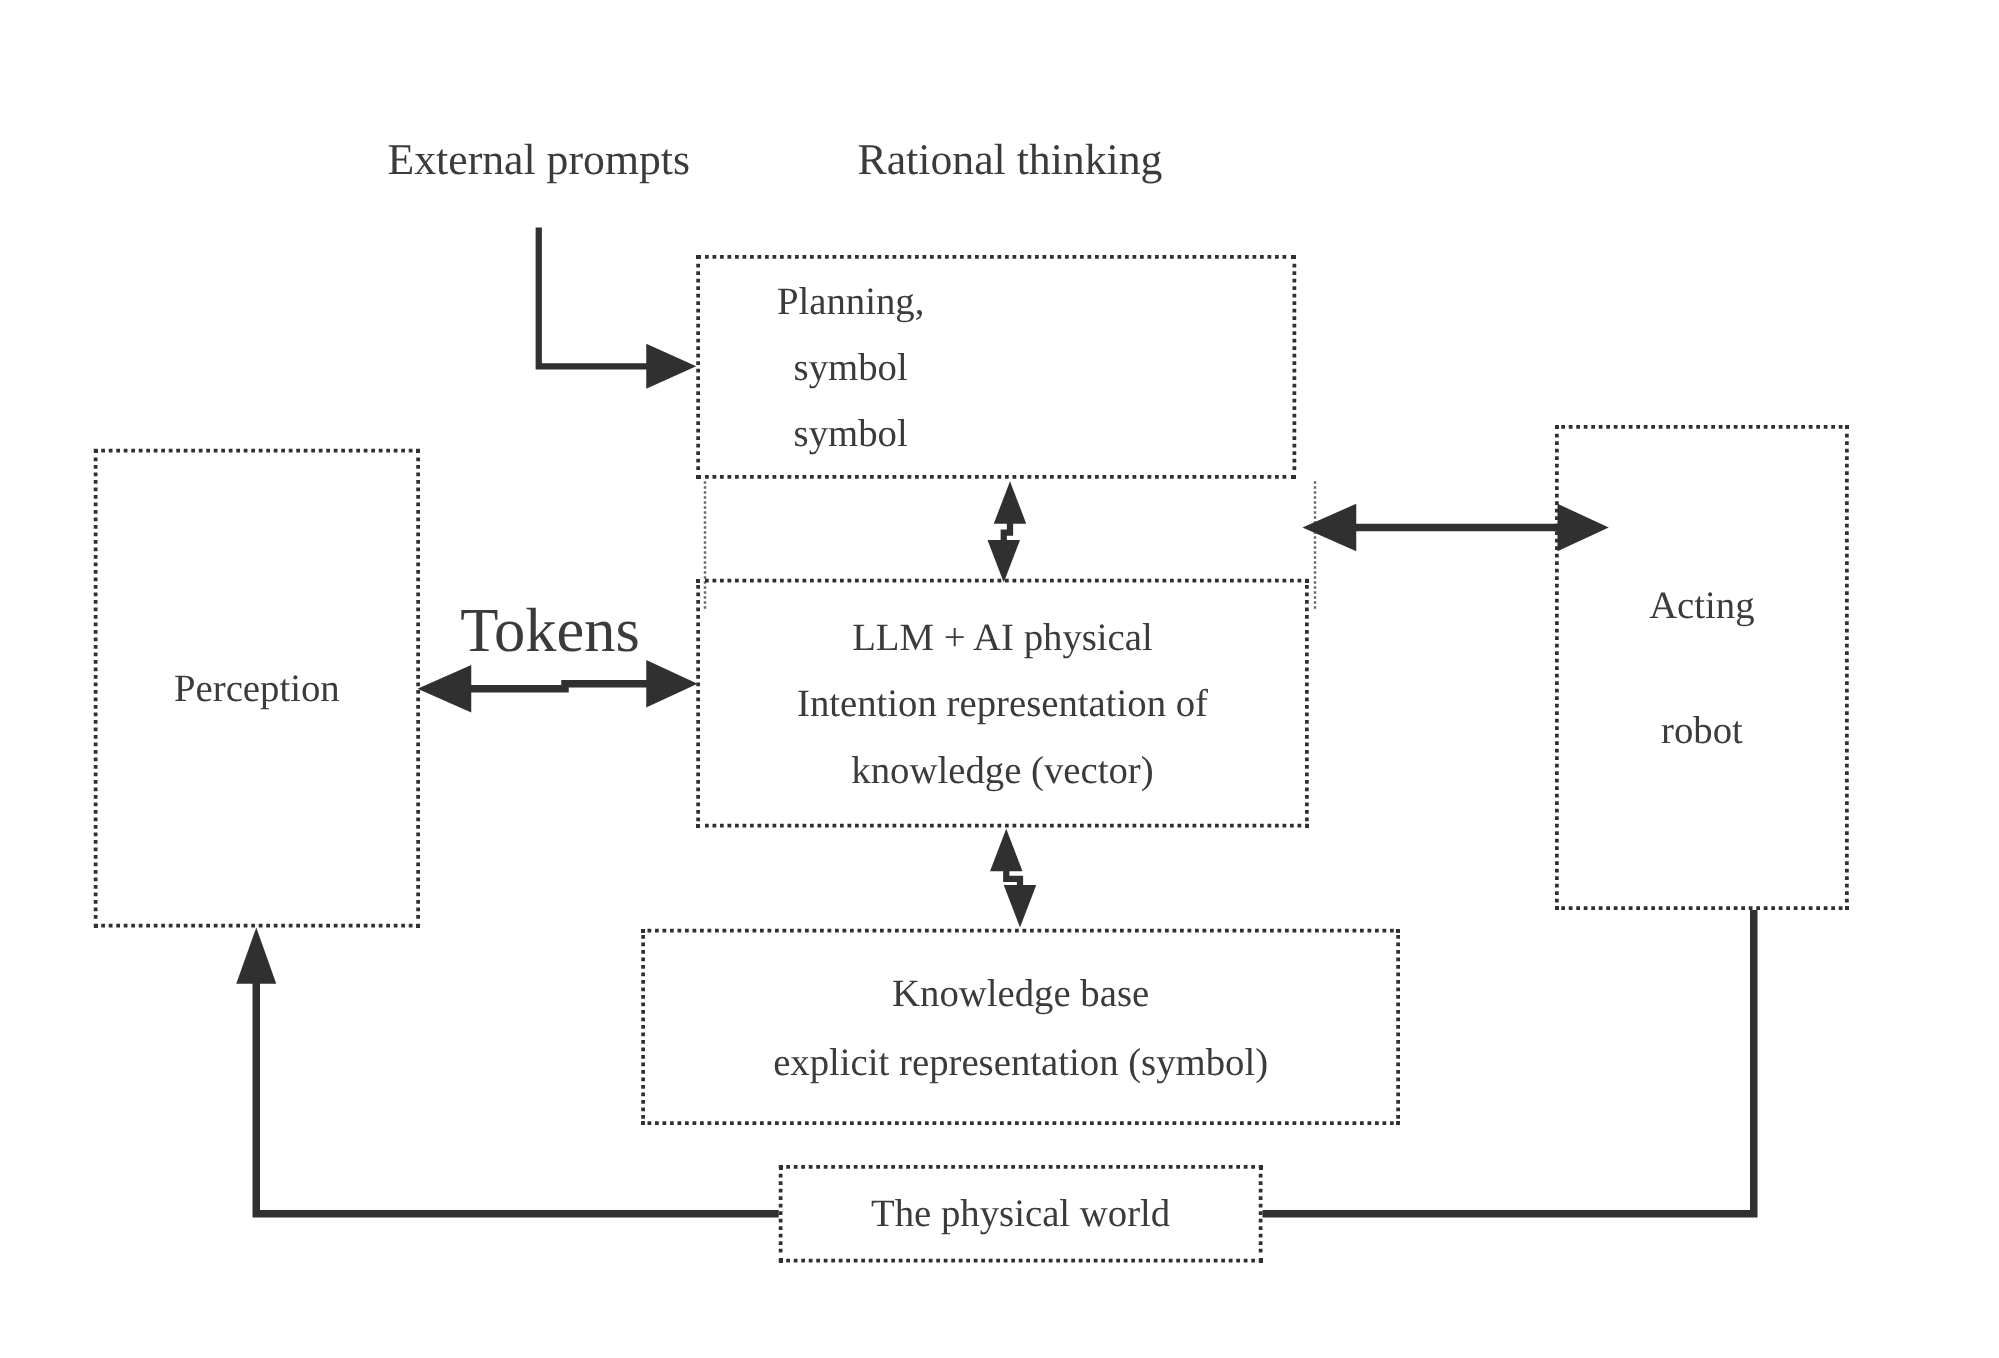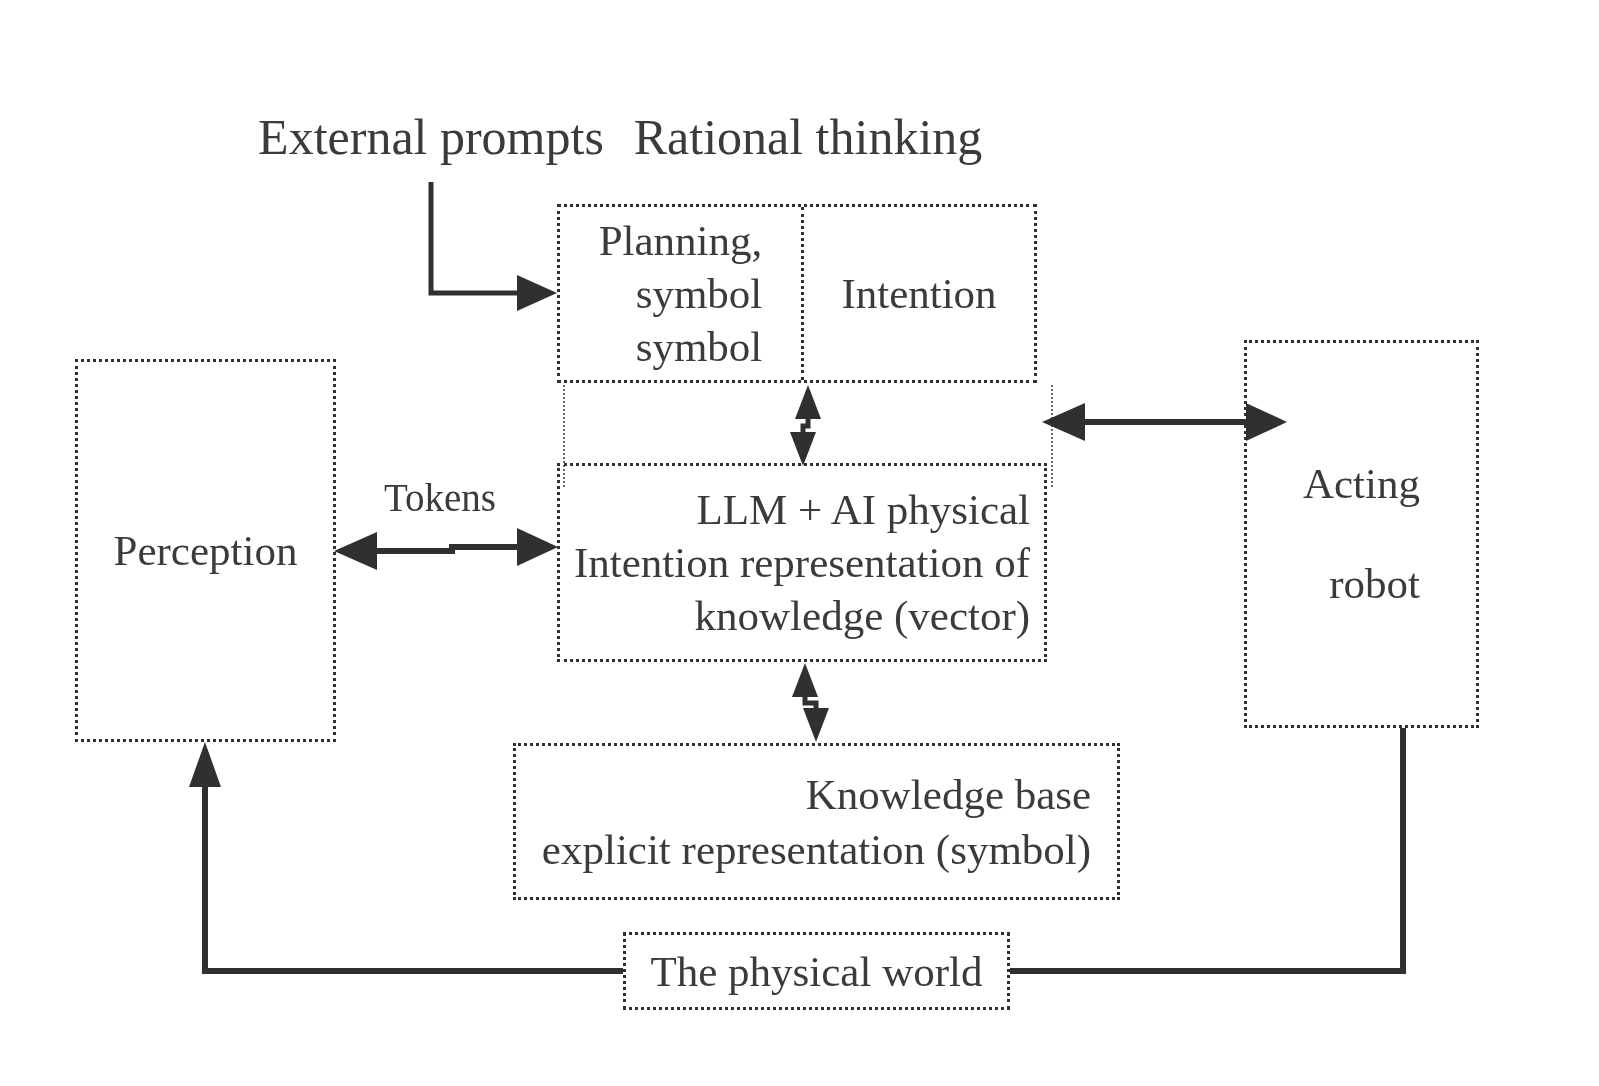--- a/index.html
+++ b/index.html
@@ -12,28 +12,28 @@
     position:relative;
     width:1599px;
     height:1086px;
     background:var(--bg);
     font-family:"Liberation Serif","DejaVu Serif",serif;
     color:var(--text);
     overflow:hidden;
   }
   .abs{position:absolute;}
   .toplabel{
-    font-size:50px;
+    font-size:35px;
     text-align:center;
     white-space:nowrap;
     color:var(--text);
   }
   .boxtext{
-    font-size:43px;
-    text-align:right;
+    font-size:31px;
+    text-align:center;
     color:var(--text);
   }
   .dotted-box{
     position:absolute;
     border:3px dotted var(--line);
     box-sizing:border-box;
     display:flex;
     align-items:center;
     justify-content:center;
   }
@@ -62,41 +62,38 @@
   .kb-lines{line-height:55px;font-family:Liberation Serif, serif;}
   svg.overlay{
     position:absolute;
     left:0;top:0;
     width:1599px;height:1086px;
     pointer-events:none;
   }
   .shaft{fill:none;stroke:var(--line);stroke-width:6;}
   .shaft-thin{fill:none;stroke:var(--line);stroke-width:5;}
   .head{fill:var(--line);stroke:none;}
-  .tokens-label{font-size:39px;text-align:center;white-space:nowrap;}
+  .tokens-label{font-size:50px;text-align:center;white-space:nowrap;}
 </style>
 </head>
 <body>
 
 <div class="canvas">
 
   <div class="abs toplabel" style="left:231px;top:108px;width:400px;">External prompts</div>
 
   <div class="abs toplabel" style="left:608px;top:108px;width:400px;">Rational thinking</div>
 
   <div class="split-box" style="left:557px;top:204px;width:480px;height:179px;">
     <div class="split-cell" style="width:241px;">
       <div class="boxtext lines">
         <div>Planning,</div>
         <div>symbol</div>
         <div>symbol</div>
       </div>
-    </div>
-    <div class="split-cell divider" style="flex:1;">
-      <div class="boxtext">Intention</div>
     </div>
   </div>
 
   <div class="thin-band" style="left:563px;top:385px;width:490px;height:102px;"></div>
 
   <div class="dotted-box" style="left:557px;top:463px;width:490px;height:199px;">
     <div class="boxtext lines">
       <div>LLM + AI physical</div>
       <div>Intention representation of</div>
       <div>knowledge (vector)</div>

